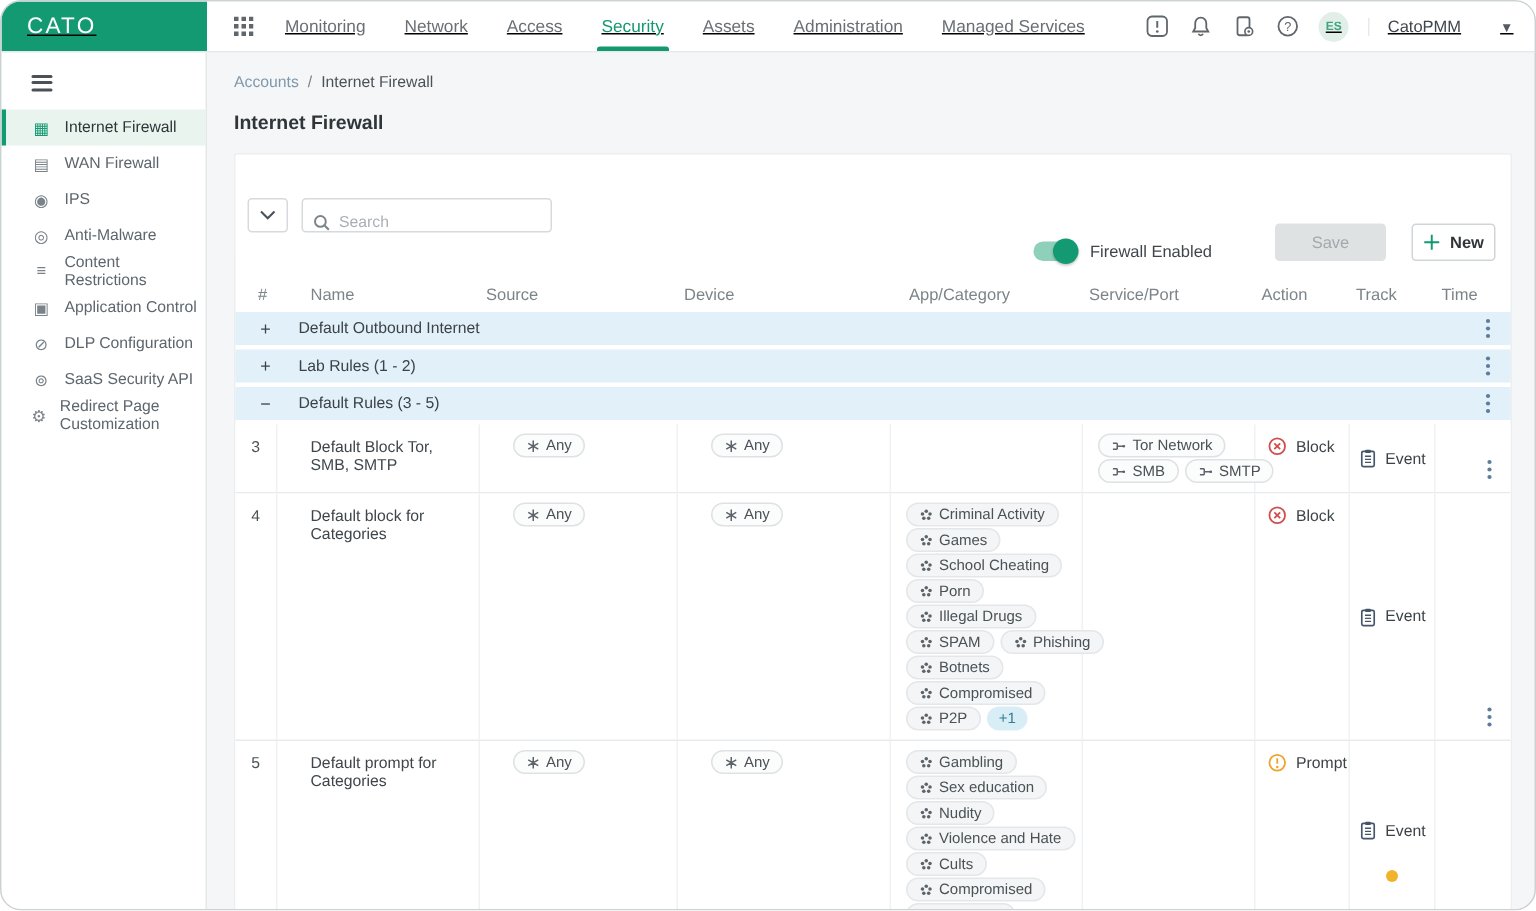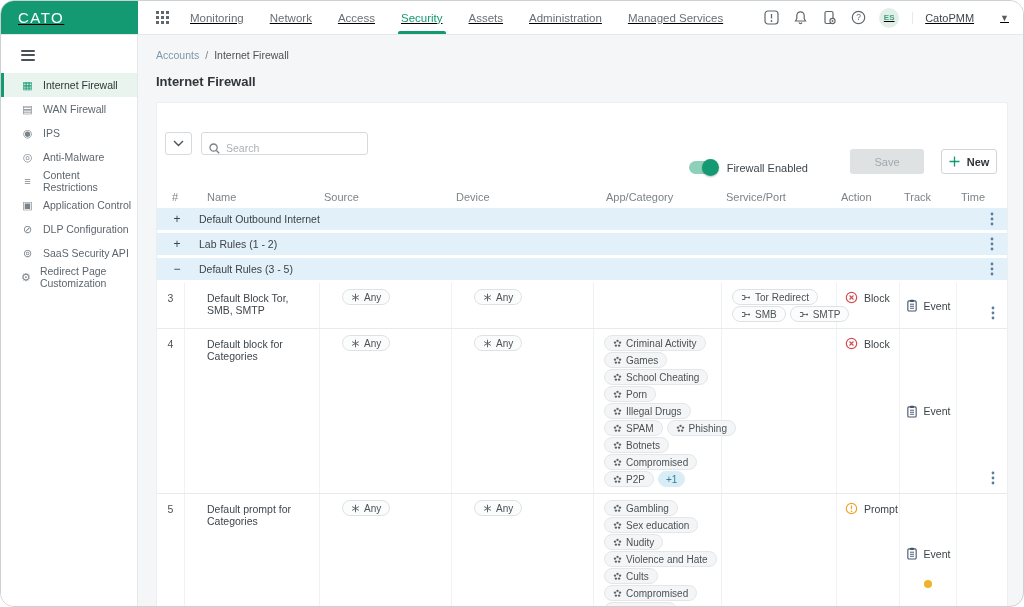--- a/index.html
+++ b/index.html
@@ -350,21 +350,21 @@
             <div class="cell cell-chips pl10"></div>
             <div class="cell cell-chips pl10">
               <div class="chip-line">
                 <span class="chip">
                   <span class="icn">
                     <svg width="10" height="9" viewBox="0 0 11 10">
                       <path d="M1 2.8h3.2M1 7.2h3.2M4.2 2.8v4.4M4.2 5h3M9.8 5H7.2" stroke="#5c6369" stroke-width="1.1" fill="none"></path>
                       <circle cx="9" cy="5" r="1" fill="#5c6369"></circle>
                     </svg>
                   </span>
-                  <span>Tor Redirect</span>
+                  <span>Tor Network</span>
                 </span>
               </div>
               <div class="chip-line">
                 <span class="chip">
                   <span class="icn">
                     <svg width="10" height="9" viewBox="0 0 11 10">
                       <path d="M1 2.8h3.2M1 7.2h3.2M4.2 2.8v4.4M4.2 5h3M9.8 5H7.2" stroke="#5c6369" stroke-width="1.1" fill="none"></path>
                       <circle cx="9" cy="5" r="1" fill="#5c6369"></circle>
                     </svg>
                   </span>

